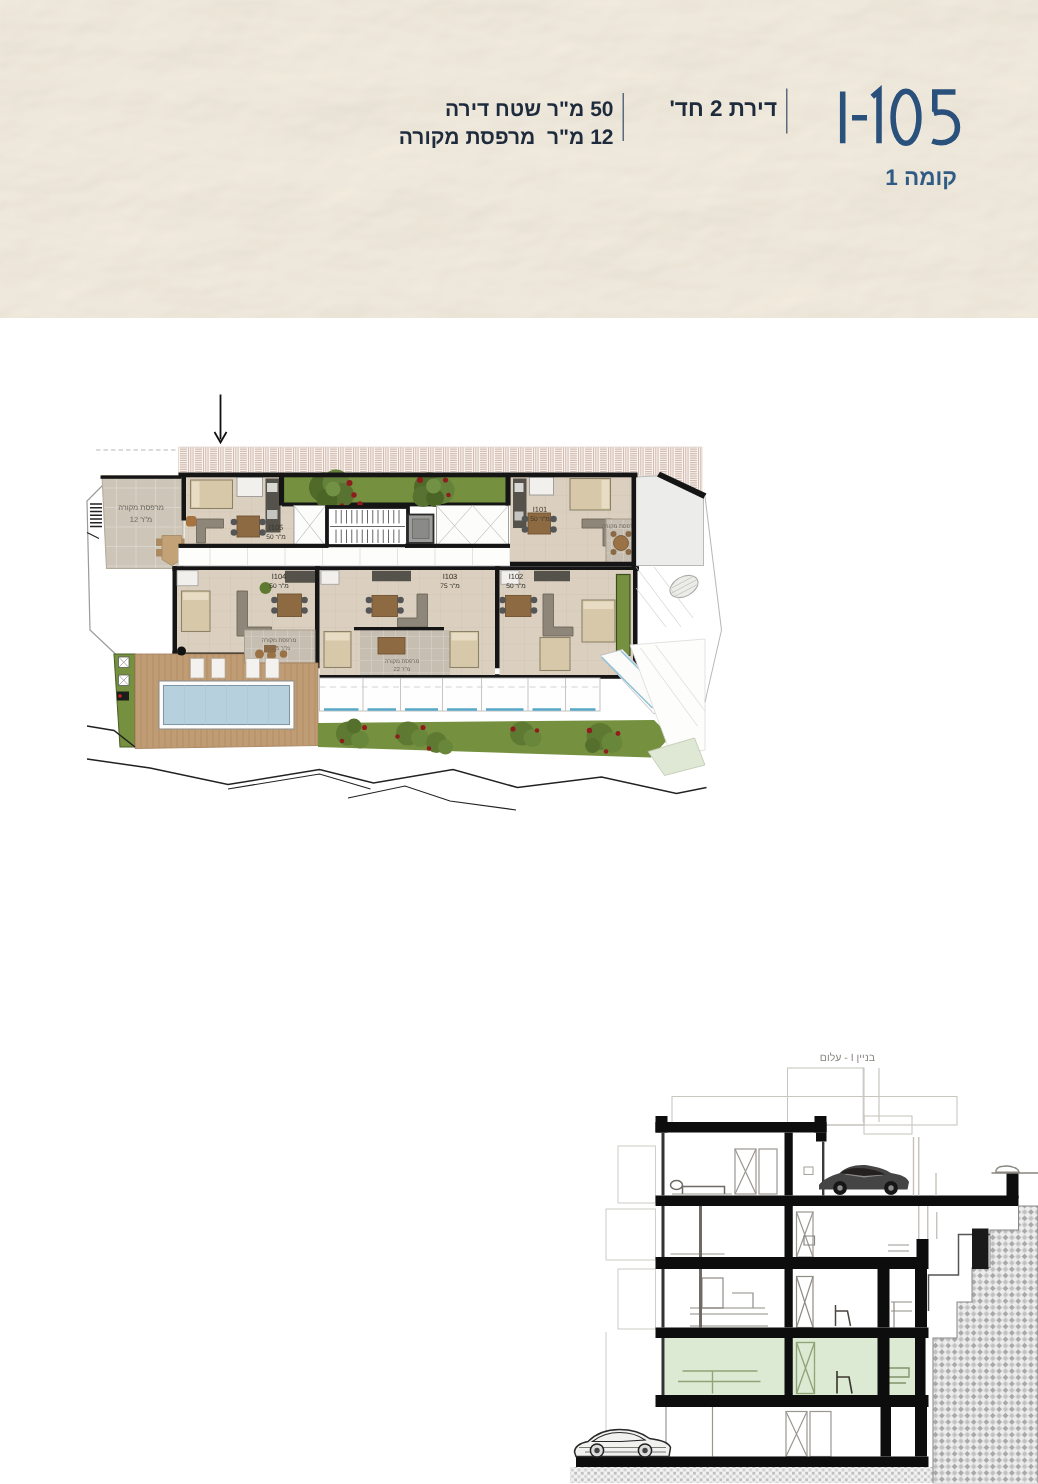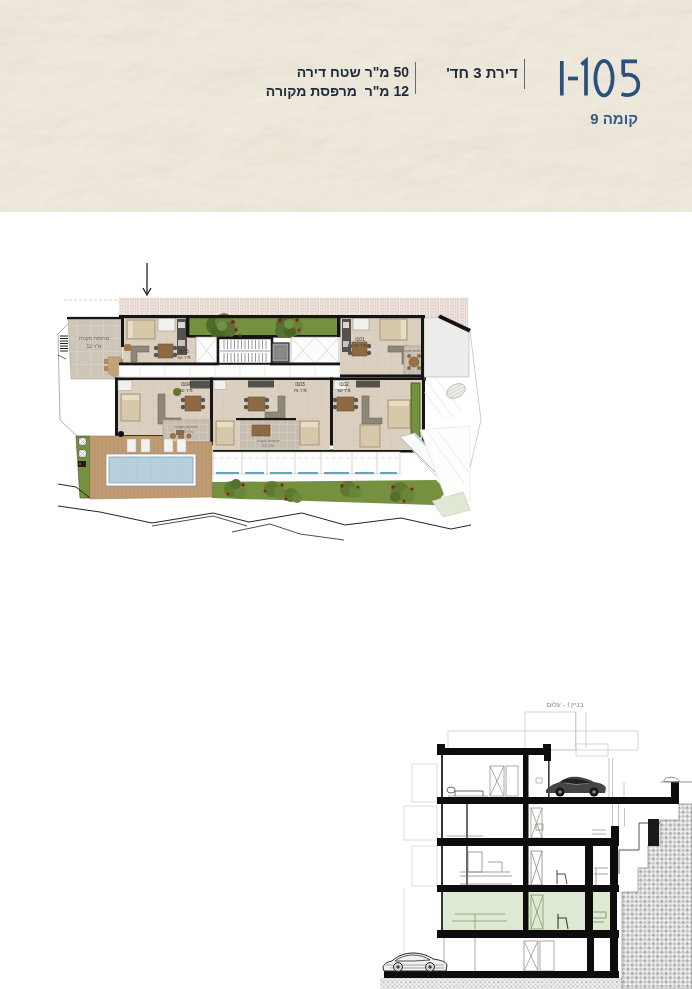--- a/index.html
+++ b/index.html
@@ -25,35 +25,35 @@
       <feComposite in="l" in2="SourceGraphic" operator="arithmetic" k1="0.88" k2="0.18" k3="0" k4="0"></feComposite>
     </filter>
     </defs>
     <rect width="692" height="212" fill="#f3eee5" filter="url(#paper)"></rect>
   </svg>
 
   <div class="area-lines">50 מ"ר שטח דירה<br>12 מ"ר&nbsp; מרפסת מקורה</div>
 
   <div class="hdr-line" style="left:415px;top:62px;height:32px"></div>
 
-  <div class="apt-type">דירת 3 חד'</div>
+  <div class="apt-type">דירת 2 חד'</div>
 
   <div class="hdr-line" style="left:524px;top:59px;height:30px"></div>
 
   <svg width="95" height="48" viewBox="552 55 95 48" style="position:absolute;left:552px;top:55px">
     <g stroke="#2a517b" stroke-width="3.7" fill="none">
       <path d="M561.8,61V95.5"></path>
       <path d="M568,78.5h10"></path>
       <path d="M581.5,64.5l4.5,-3.8V95.5"></path>
       <ellipse cx="604" cy="78.2" rx="8.6" ry="17.3"></ellipse>
       <path d="M637,61.3H623.2V74.5 M622.5,75.5C633,72.5 638.3,78 638.3,85 C638.3,92.5 631,97.5 621.5,94"></path>
     </g>
   </svg>
 
-  <div class="floor-lbl">קומה 9</div>
+  <div class="floor-lbl">קומה 1</div>
 </div>
 
 <svg id="plan" width="445" height="295" viewBox="40 250 445 295" style="position:absolute;left:40px;top:250px">
 <defs>
   <pattern id="weave" width="10" height="6" patternUnits="userSpaceOnUse">
     <rect width="10" height="6" fill="#f9f4f0"></rect>
     <path d="M0,0.9h4.6M0,2.4h4.6M0,3.9h4.6M0,5.4h4.6" stroke="#d3bcb1" stroke-width="0.7" fill="none"></path>
     <path d="M5.7,0v6M7.2,0v6M8.7,0v6" stroke="#d3bcb1" stroke-width="0.7" fill="none"></path>
   </pattern>
   <pattern id="tiles" width="13" height="13" patternUnits="userSpaceOnUse">

